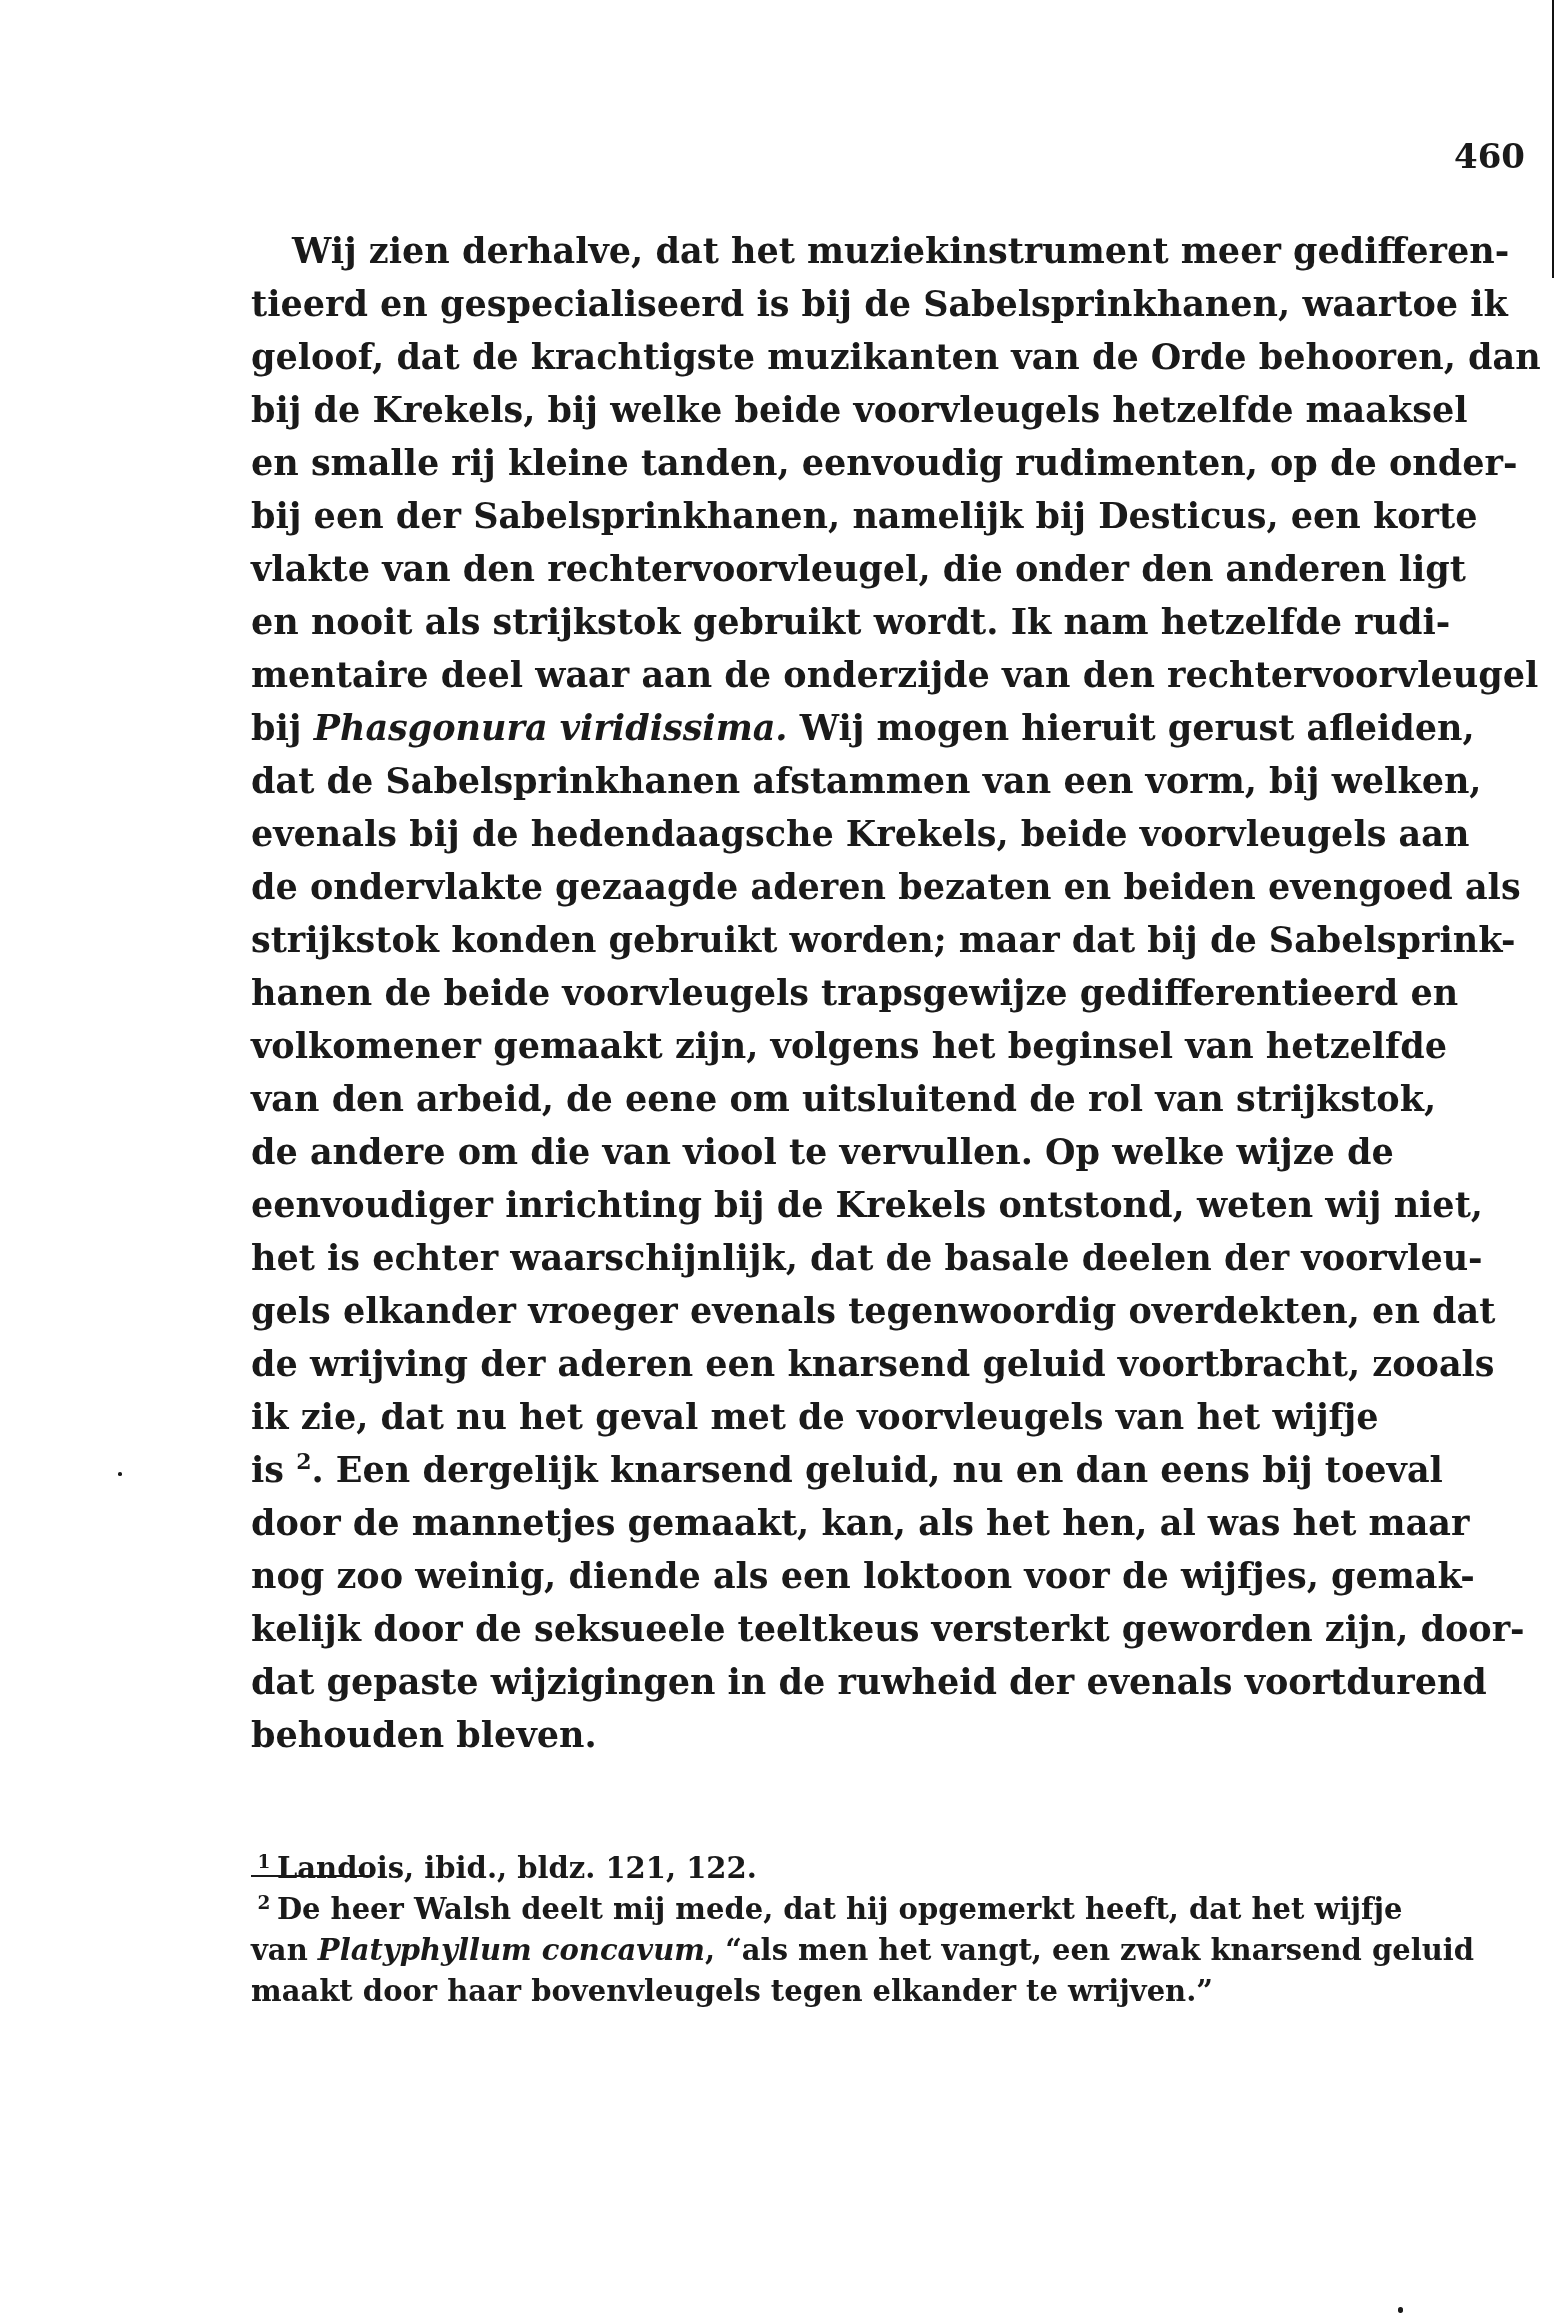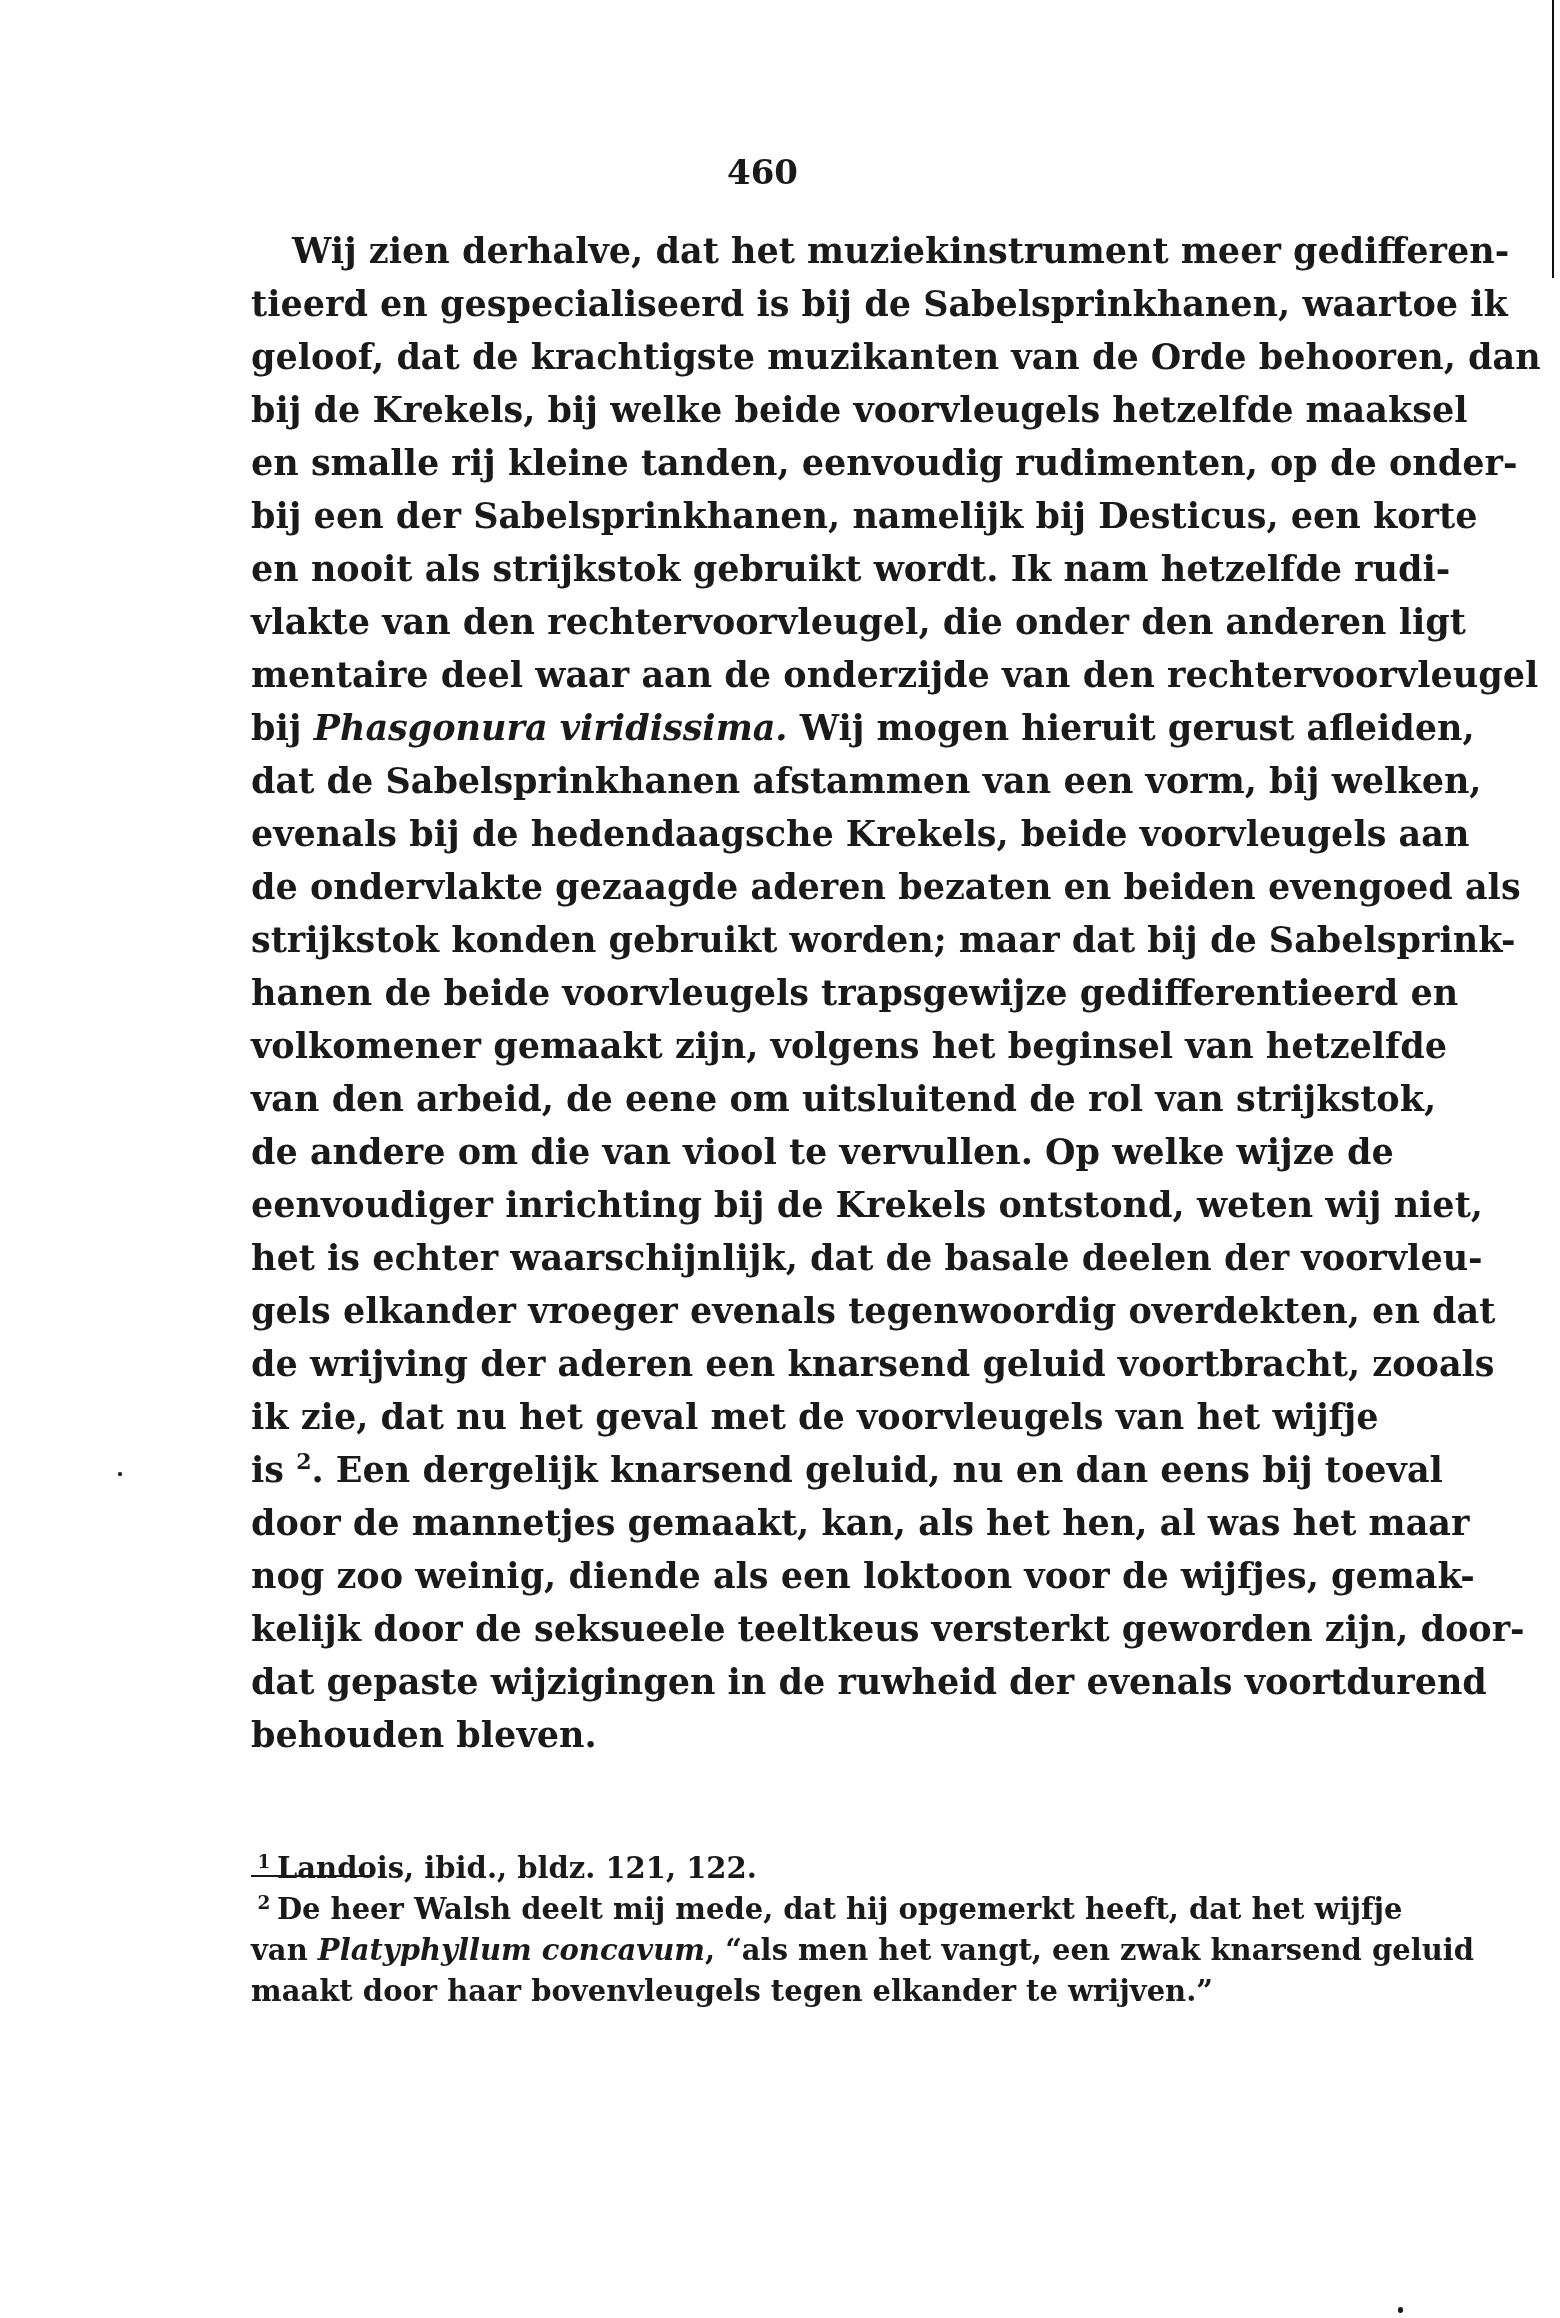--- a/index.html
+++ b/index.html
@@ -8,21 +8,21 @@
       position: absolute; left: 0; top: 0; width: 1561px; height: 2395px;
       background: #ffffff; color: #1a1a1a;
       font-family: "DejaVu Serif", "Liberation Serif", serif;
     }
     .edge-line {
       position: absolute; left: 1552px; top: 0; width: 2.3px; height: 278px;
       background: #111;
     }
     .page-number {
       position: absolute; left: 0; width: 1525px; top: 139px;
-      text-align: center; font-size: 34px; font-weight: bold; line-height: 1; margin-top: 16px;
+      text-align: right; font-size: 34px; font-weight: bold; line-height: 1;
     }
     .body-text {
       position: absolute; left: 251px; top: 224px; width: 1115px;
       font-size: 35px; font-weight: bold; line-height: 53px;
     }
     .line {
       display: block; text-align: justify; text-align-last: justify;
       white-space: nowrap; height: 53px; overflow: visible;
     }
     .line.indent { padding-left: 41px; }
@@ -49,22 +49,22 @@
 <div class="page">
   <div class="edge-line"></div>
   <div class="page-number">460</div>
   <div class="body-text" id="body">
       <span class="line indent">Wij zien derhalve, dat het muziekinstrument meer gedifferen-</span>
       <span class="line">tieerd en gespecialiseerd is bij de Sabelsprinkhanen, waartoe ik</span>
       <span class="line">geloof, dat de krachtigste muzikanten van de Orde behooren, dan</span>
       <span class="line">bij de Krekels, bij welke beide voorvleugels hetzelfde maaksel</span>
       <span class="line">en smalle rij kleine tanden, eenvoudig rudimenten, op de onder-</span>
       <span class="line">bij een der Sabelsprinkhanen, namelijk bij Desticus, een korte</span>
+      <span class="line">vlakte van den rechtervoorvleugel, die onder den anderen ligt</span>
       <span class="line">en nooit als strijkstok gebruikt wordt. Ik nam hetzelfde rudi-</span>
-      <span class="line">vlakte van den rechtervoorvleugel, die onder den anderen ligt</span>
       <span class="line">mentaire deel waar aan de onderzijde van den rechtervoorvleugel</span>
       <span class="line"><span>bij </span><span class="it">Phasgonura viridissima.</span><span> Wij mogen hieruit gerust afleiden,</span></span>
       <span class="line">dat de Sabelsprinkhanen afstammen van een vorm, bij welken,</span>
       <span class="line">evenals bij de hedendaagsche Krekels, beide voorvleugels aan</span>
       <span class="line">de ondervlakte gezaagde aderen bezaten en beiden evengoed als</span>
       <span class="line">strijkstok konden gebruikt worden; maar dat bij de Sabelsprink-</span>
       <span class="line">hanen de beide voorvleugels trapsgewijze gedifferentieerd en</span>
       <span class="line">volkomener gemaakt zijn, volgens het beginsel van hetzelfde</span>
       <span class="line">van den arbeid, de eene om uitsluitend de rol van strijkstok,</span>
       <span class="line">de andere om die van viool te vervullen. Op welke wijze de</span>

